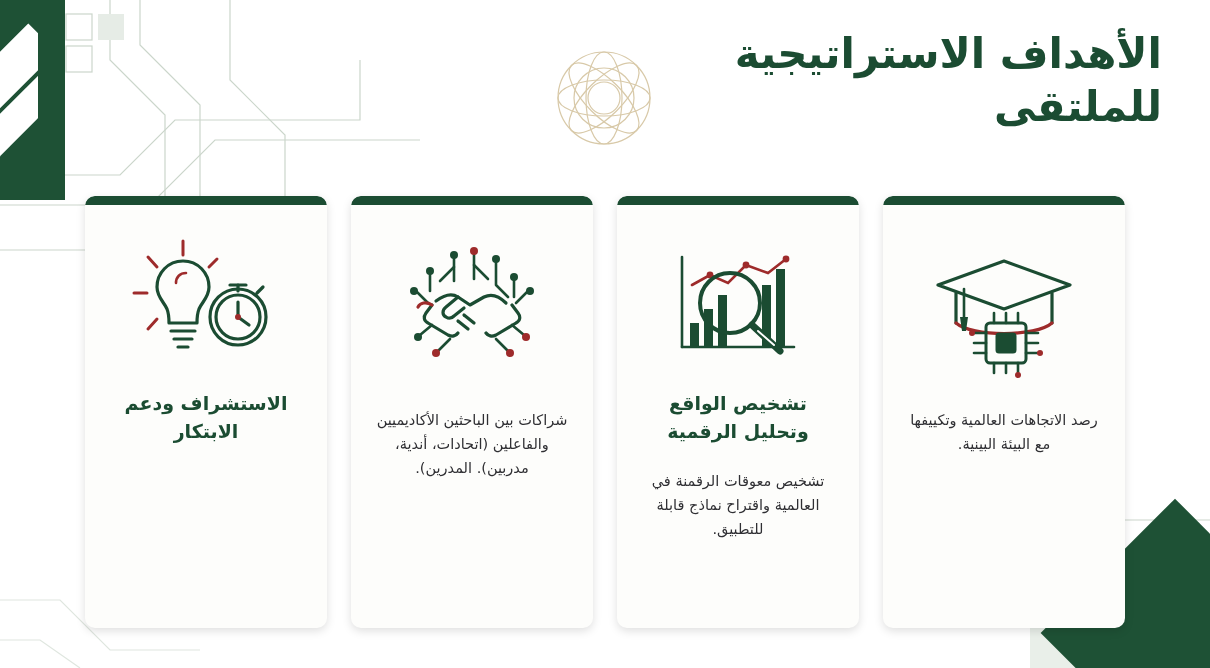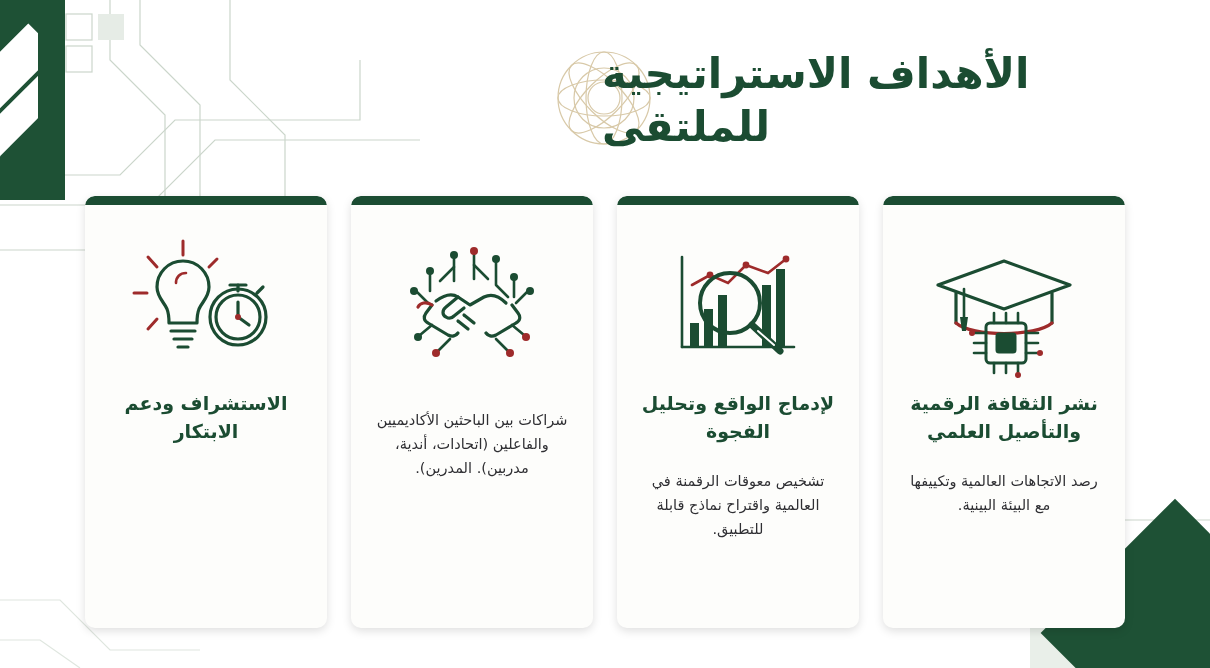--- a/index.html
+++ b/index.html
@@ -67,22 +67,21 @@
   .bg-lines {
     position: absolute; inset: 0;
     pointer-events: none;
   }
 
   
   .header {
     position: absolute;
     top: 28px; right: 48px;
     width: 560px;
-    text-align: left;
-    margin-top: 20px;
+    text-align: right;
   }
   .header .title {
     color: #1b4c32;
     font-size: 42px;
     font-weight: bold;
     line-height: 1.25;
     letter-spacing: 0;
   }
 
   
@@ -312,21 +311,21 @@
             <circle cx="72" cy="64" r="30"></circle>
           </g>
           <g stroke="#1b4c32" stroke-width="7" stroke-linecap="round">
             <path d="M94 86 L122 112"></path>
           </g>
           <g stroke="#ffffff" stroke-width="2" stroke-linecap="round">
             <path d="M100 92 L116 106"></path>
           </g>
         </svg>
       </div>
-      <div class="card-title">لإدماج الواقع وتحليل الفجوة</div>
+      <div class="card-title">تشخيص الواقع وتحليل الرقمية</div>
       <div class="card-desc">تشخيص معوقات الرقمنة في العالمية واقتراح نماذج قابلة للتطبيق.</div>
     </div>
 
     <div class="card">
       <div class="icon-wrap">
         <svg width="160" height="140" viewBox="0 0 160 140" fill="none" xmlns="http://www.w3.org/2000/svg" aria-hidden="true">
           <g stroke="#1b4c32" stroke-width="3.2" fill="none" stroke-linecap="round" stroke-linejoin="round">
             <path d="M80 22 L146 46 L80 70 L14 46 Z"></path>
             <path d="M32 54 L32 84"></path>
             <path d="M128 54 L128 84"></path>
@@ -355,18 +354,17 @@
             <path d="M102 104 L114 104"></path>
             <path d="M102 114 L114 114"></path>
           </g>
           <g fill="#9e2b2b">
             <circle cx="48" cy="94" r="3"></circle>
             <circle cx="116" cy="114" r="3"></circle>
             <circle cx="94" cy="136" r="3"></circle>
           </g>
         </svg>
       </div>
-      <div class="card-title">نشر الثقافة الرقمية والتأصيل العلمي</div>
       <div class="card-desc">رصد الاتجاهات العالمية وتكييفها مع البيئة البينية.</div>
     </div>
 
   </div>
 </div>
 
 </body></html>

